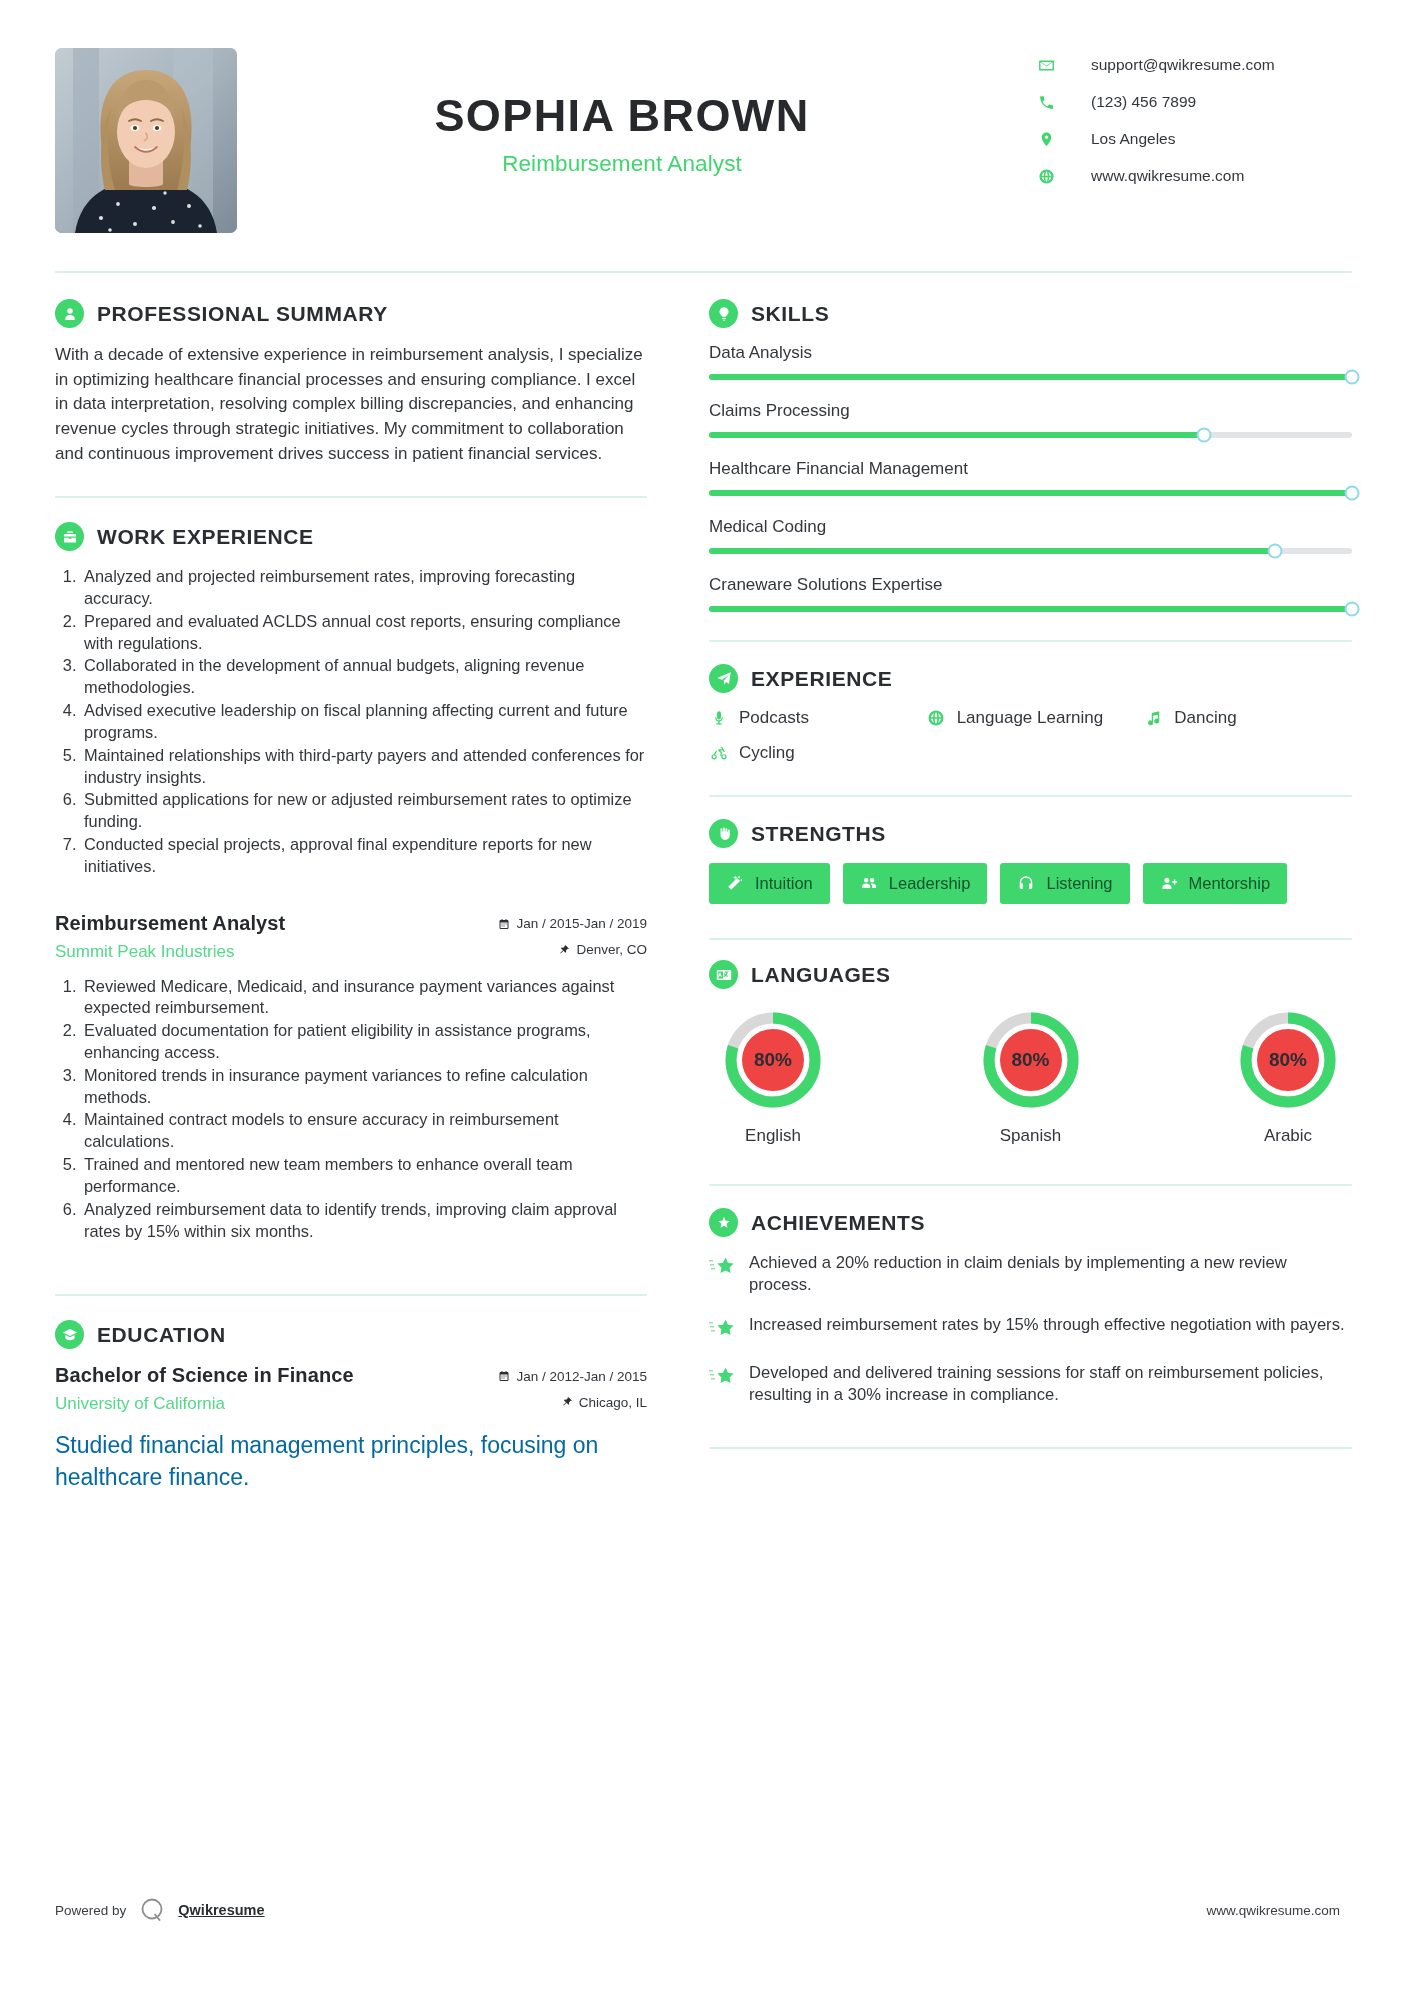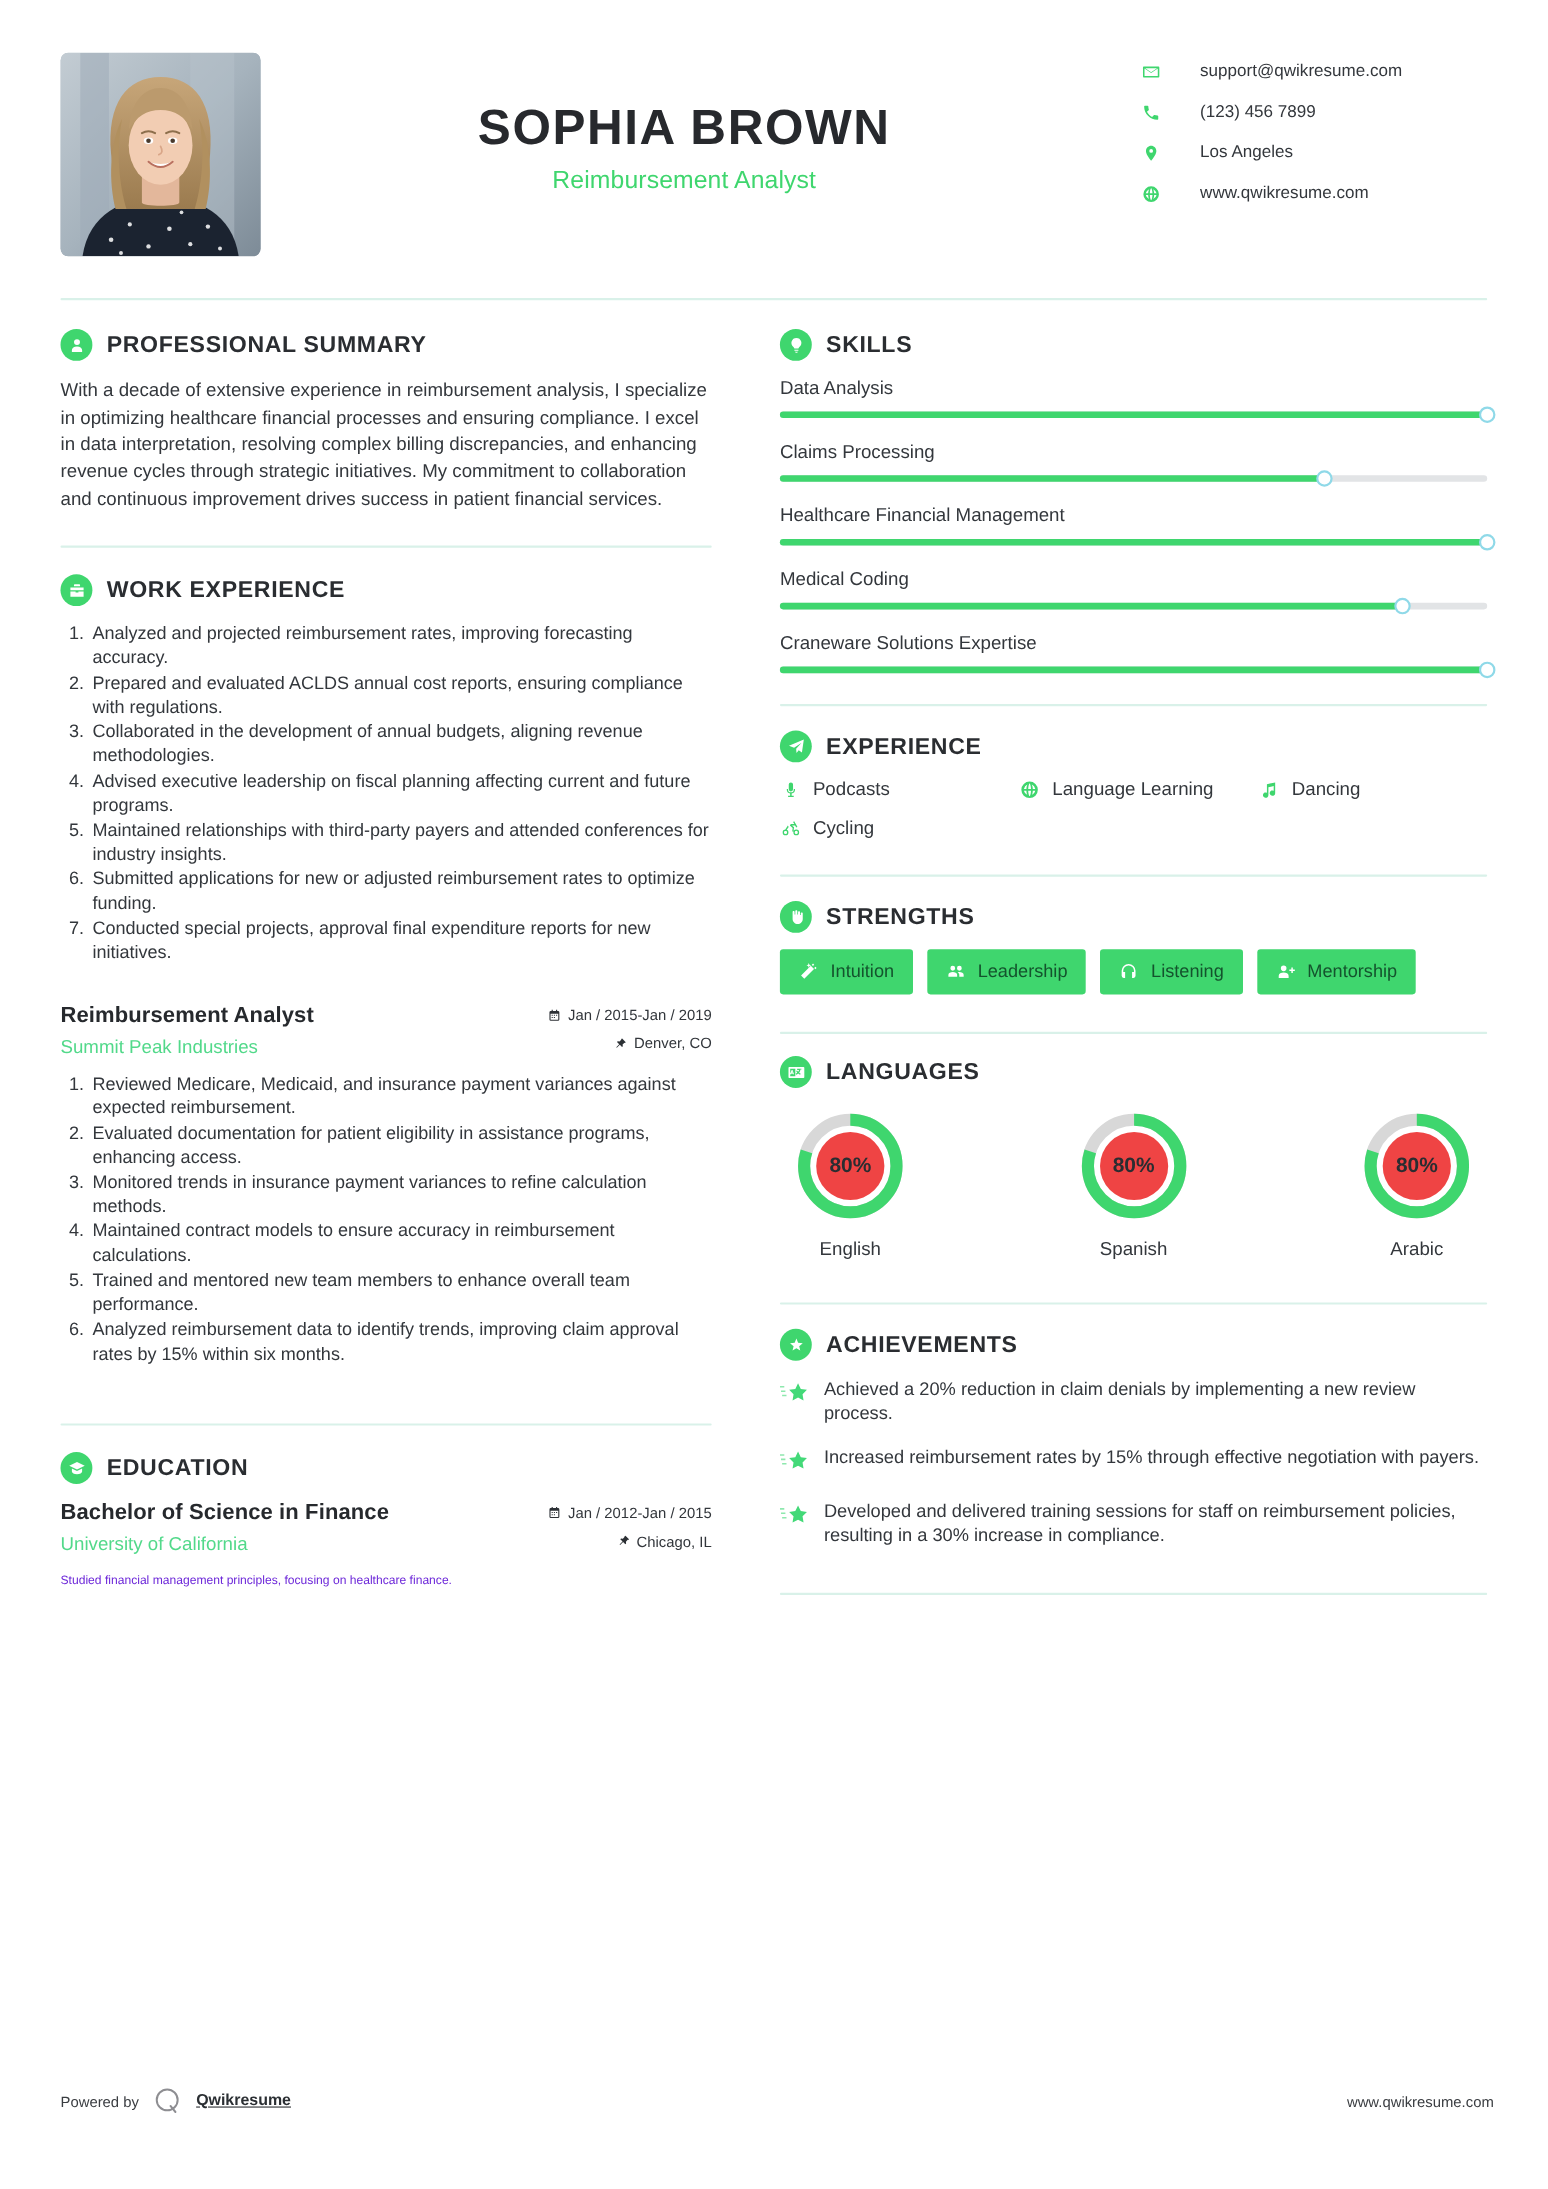--- a/index.html
+++ b/index.html
@@ -168,23 +168,23 @@
   ol.bullets {
     margin: 14px 0 0 0;
     padding-left: 26px;
     font-size: 16.4px;
     line-height: 1.33;
     color: #33373c;
   }
   ol.bullets li { margin-bottom: 1px; padding-left: 3px; }
 
   .edu-desc {
-    font-size: 11px;
+    font-size: 23px;
     line-height: 1.38;
-    color: #6d28d9;
+    color: #0369a1;
     margin-top: 16px;
   }
 
   
   .skill { margin-bottom: 4px; }
   .skill-name {
     font-size: 17px;
     color: #33373c;
     margin-bottom: 11px;
   }
@@ -287,21 +287,21 @@
   .achv-text {
     font-size: 16.6px;
     line-height: 1.35;
     color: #33373c;
   }
 
   
   .footer {
     position: absolute;
     left: 55px;
-    right: 49px;
+    right: 67px;
     bottom: 66px;
     display: flex;
     align-items: center;
     justify-content: space-between;
   }
   .powered {
     display: flex;
     align-items: center;
     gap: 12px;
     font-size: 13.5px;

